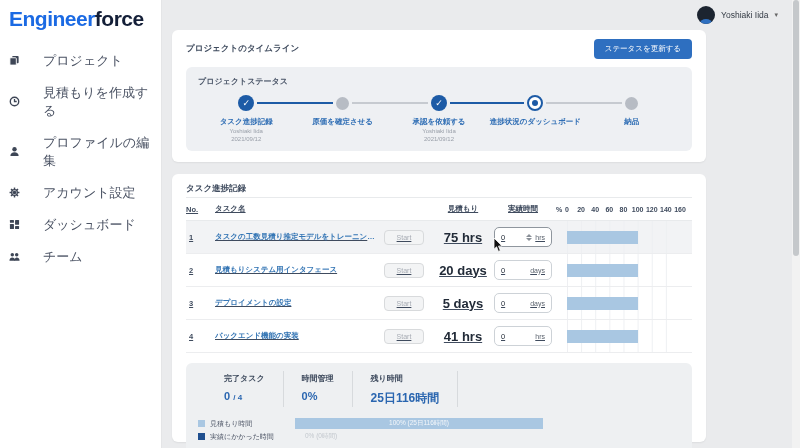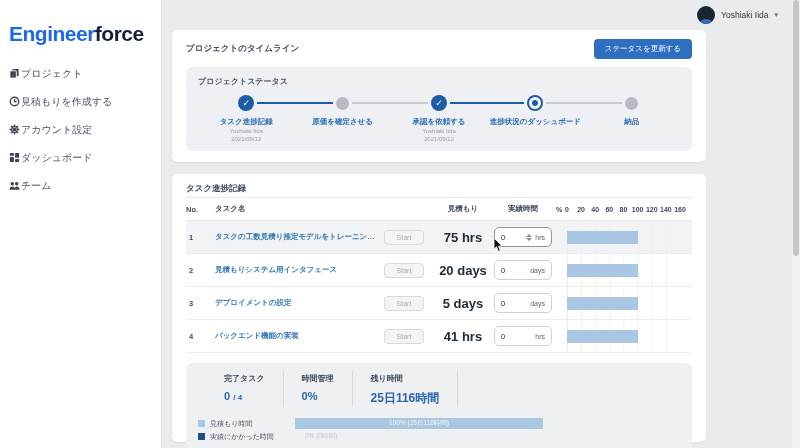--- a/index.html
+++ b/index.html
@@ -5,24 +5,24 @@
   * { margin:0; padding:0; box-sizing:border-box; }
   html,body { width:800px; height:448px; }
   body { font-family:"Liberation Sans","DejaVu Sans",sans-serif; background:#eaebed; position:relative; overflow:hidden; color:#3f4b5e; }
 
   
   .scrollbar { position:absolute; right:0; top:0; width:8px; height:448px; background:#f2f2f2; z-index:50; }
   .scroll-thumb { position:absolute; top:0; left:1px; width:6px; height:256px; background:#c5c8cb; border-radius:3px; }
 
   
   .sidebar { position:absolute; left:0; top:0; width:162px; height:448px; background:#ffffff; border-right:1px solid #e4e5e7; z-index:10; }
-  .logo { padding:22px 0 14px 9px; font-size:21px; font-weight:bold; letter-spacing:-0.5px; cursor:pointer; }
+  .logo { padding:7px 0 14px 9px; font-size:21px; font-weight:bold; letter-spacing:-0.5px; cursor:pointer; }
   .logo .p1 { color:#1b6ae3; }
   .logo .p2 { color:#141f38; }
-  .nav-item { display:flex; align-items:center; gap:1px; padding:7px 8px 7px 9px; font-size:10px; color:#4a5263; cursor:pointer; }
+  .nav-item { display:flex; align-items:center; gap:23px; padding:7px 8px 7px 9px; font-size:13px; color:#4a5263; cursor:pointer; }
   .nav-item svg { flex:0 0 auto; }
 
   
   .user-chip { position:absolute; top:6px; right:22px; display:flex; align-items:center; gap:6px; z-index:20; cursor:pointer; }
   .avatar { width:18px; height:18px; border-radius:50%; background:#1c2430; position:relative; overflow:hidden; }
   .avatar::after { content:""; position:absolute; bottom:-3px; left:3px; width:12px; height:8px; border-radius:50%; background:#2e6fc0; }
   .user-name { font-size:8.5px; color:#333a44; }
   .caret { font-size:7px; color:#666; }
 
   
@@ -48,21 +48,21 @@
   .node.current { width:16px; height:16px; border-radius:50%; background:#fff; border:2px solid #1d5ba6; display:flex; align-items:center; justify-content:center; }
   .node.current::after { content:""; width:6px; height:6px; border-radius:50%; background:#1d5ba6; }
   .slabel { margin-top:5px; font-size:7.5px; font-weight:bold; color:#2e6db4; text-align:center; }
   .sub { font-size:6px; color:#9aa0aa; text-align:center; line-height:1.35; }
   .sub:first-of-type { margin-top:2px; }
 
   
   .card.tasks { margin-top:12px; height:268px; }
   .tasks .card-head { padding-bottom:2px; }
   .ttable { margin:0 14px; }
-  .grid-row { display:grid; grid-template-columns:22px 162px 48px 48px 58px 1fr; column-gap:7px; align-items:center; }
+  .grid-row { display:grid; grid-template-columns:22px 162px 48px 48px 58px 1fr; column-gap:7px; align-items:center;text-decoration:underline; }
   .thead { height:24px; border-top:1px solid #e8eaec; border-bottom:1px solid #e8eaec; font-size:7.5px; font-weight:bold; color:#3f4b5e; }
   .th-center { text-align:center; }
   .trow { height:33px; border-bottom:1px solid #ecedef; }
   .trow.hl { background:#f2f3f5; }
   .cell-no { font-size:7.5px; font-weight:bold; padding-left:3px; }
   .task-link { font-size:7.5px; font-weight:bold; color:#3576b5; cursor:pointer; white-space:nowrap; overflow:hidden; text-overflow:ellipsis; }
   .start-btn { font-size:7px; color:#a8adb5; background:#f3f4f5; border:1px solid #d8dadc; border-radius:4px; padding:3px 0; width:40px; text-align:center; cursor:pointer; font-family:inherit; }
   .estimate { font-size:13px; font-weight:bold; text-align:center; color:#222b38; }
   .num-input { display:flex; align-items:center; background:#fff; border:1px solid #cdd2d7; border-radius:5px; height:20px; padding:0 6px; gap:3px; cursor:text; }
   .num-input.focus { border:1.5px solid #8f969e; }
@@ -121,20 +121,27 @@
   </div>
   <div class="nav-item">
     <span><svg width="11" height="11" viewBox="0 0 12 12">
           <circle cx="6" cy="6" r="4.6" fill="none" stroke="#3e4656" stroke-width="1.5"></circle>
           <path d="M6 3.2 V6 H8.4" fill="none" stroke="#3e4656" stroke-width="1.4"></path>
         </svg></span>
     <span>見積もりを作成する</span>
   </div>
   <div class="nav-item">
     <span><svg width="11" height="11" viewBox="0 0 12 12">
+          <circle cx="6" cy="3.6" r="2.4" fill="#3e4656"></circle>
+          <path d="M1.5 11 C1.5 8.2 3.5 6.9 6 6.9 C8.5 6.9 10.5 8.2 10.5 11 Z" fill="#3e4656"></path>
+        </svg></span>
+    <span>プロファイルの編集</span>
+  </div>
+  <div class="nav-item">
+    <span><svg width="11" height="11" viewBox="0 0 12 12">
           <g fill="#3e4656">
             <circle cx="6" cy="6" r="2"></circle>
             <g stroke="#3e4656" stroke-width="1.6">
               <line x1="6" y1="0.6" x2="6" y2="3"></line>
               <line x1="6" y1="9" x2="6" y2="11.4"></line>
               <line x1="0.6" y1="6" x2="3" y2="6"></line>
               <line x1="9" y1="6" x2="11.4" y2="6"></line>
               <line x1="2.2" y1="2.2" x2="3.9" y2="3.9"></line>
               <line x1="8.1" y1="8.1" x2="9.8" y2="9.8"></line>
               <line x1="9.8" y1="2.2" x2="8.1" y2="3.9"></line>

